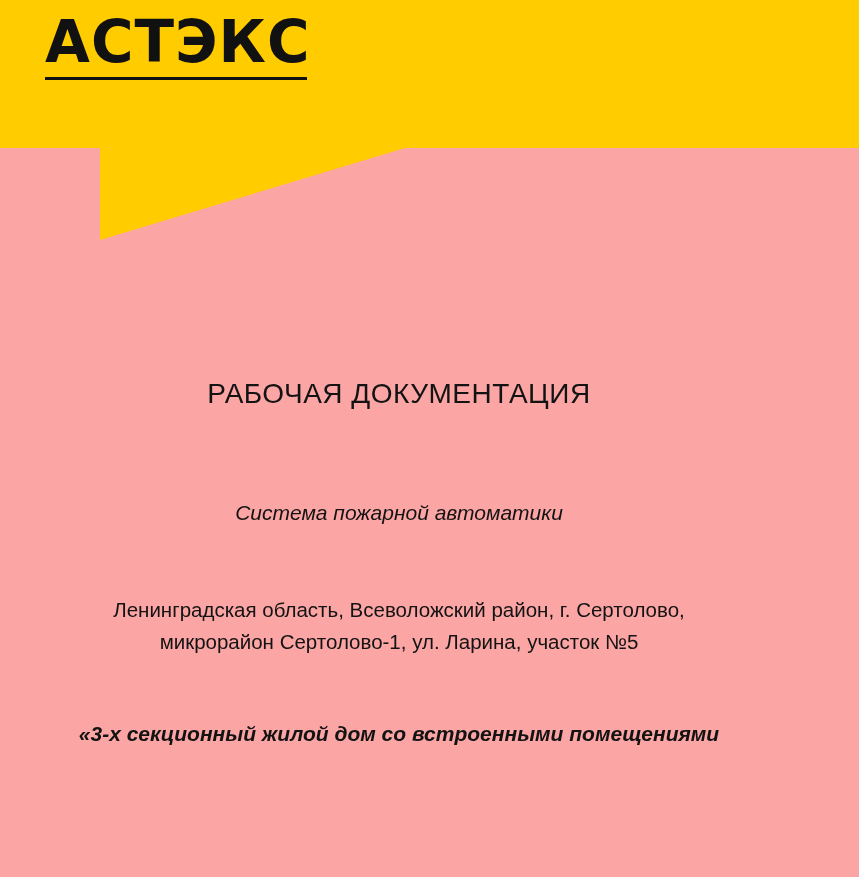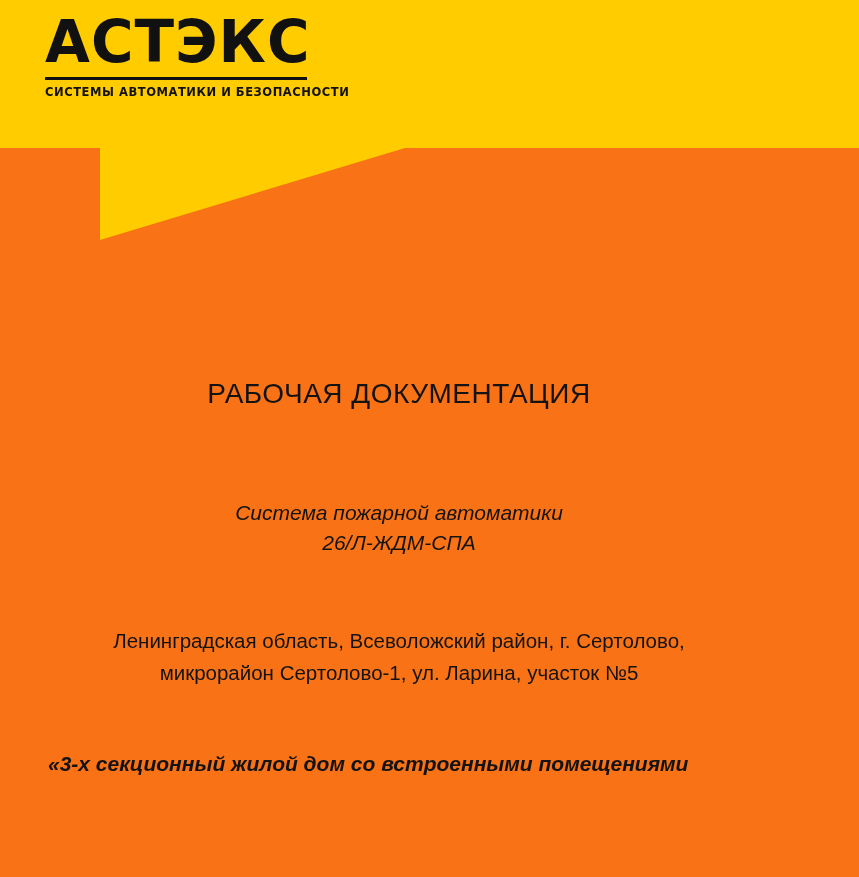--- a/index.html
+++ b/index.html
@@ -12,21 +12,21 @@
     background: #ffffff;
     font-family: "Liberation Sans", sans-serif;
     color: #1a1a1a;
     overflow: hidden;
   }
 
   .page {
     position: relative;
     width: 859px;
     height: 877px;
-    background: #f97316;
+    background: #fca5a5;
   }
 
   
   .header-banner {
     position: absolute;
     left: 0;
     top: 0;
     width: 859px;
     height: 245px;
     pointer-events: none;
@@ -93,56 +93,54 @@
 
   .address-block {
     text-align: center;
     margin-top: 66px;
     font-size: 20.5px;
     line-height: 1.55;
     color: #131313;
   }
 
   .object-block {
+    text-align: center;
     margin-top: 60px;
     font-size: 21px;
     font-style: italic;
     font-weight: bold;
     line-height: 1.55;
     color: #131313;
-    padding-left: 48px;
   }
   .object-block .line {
     display: block;
   }
 </style>
 </head>
 <body>
 
 <div class="page">
 
   <div class="header-banner">
     <svg width="859" height="245" viewBox="0 0 859 245" xmlns="http://www.w3.org/2000/svg" aria-hidden="true">
       <path d="M0,0 H859 V148 H405 L100,240 V148 H0 Z" fill="#FFCC00"></path>
     </svg>
   </div>
 
   <div class="logo-block">
     <div class="logo-word">АСТЭКС</div>
     <div class="logo-rule"></div>
-    <div class="logo-tagline">СИСТЕМЫ АВТОМАТИКИ И БЕЗОПАСНОСТИ</div>
   </div>
 
   <div class="content">
 
     <div class="doc-title">РАБОЧАЯ ДОКУМЕНТАЦИЯ</div>
 
     <div class="system-block">
       <div>Система пожарной автоматики</div>
-      <div>26/Л-ЖДМ-СПА</div>
     </div>
 
     <div class="address-block">
       <div>Ленинградская область, Всеволожский район, г. Сертолово,</div>
       <div>микрорайон Сертолово-1, ул. Ларина, участок №5</div>
     </div>
 
     <div class="object-block">
       <span class="line">«3-х секционный жилой дом со встроенными помещениями</span>
     </div>

